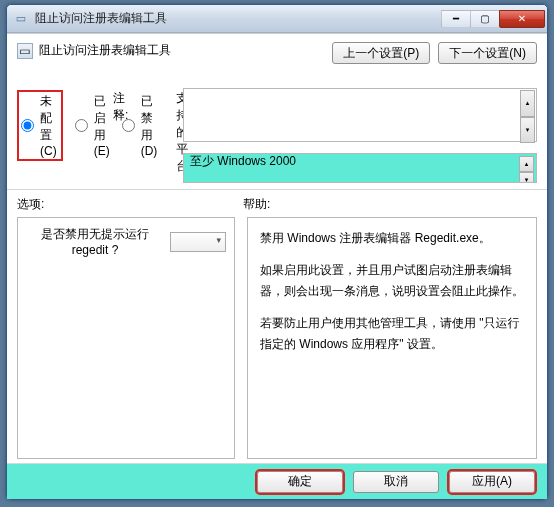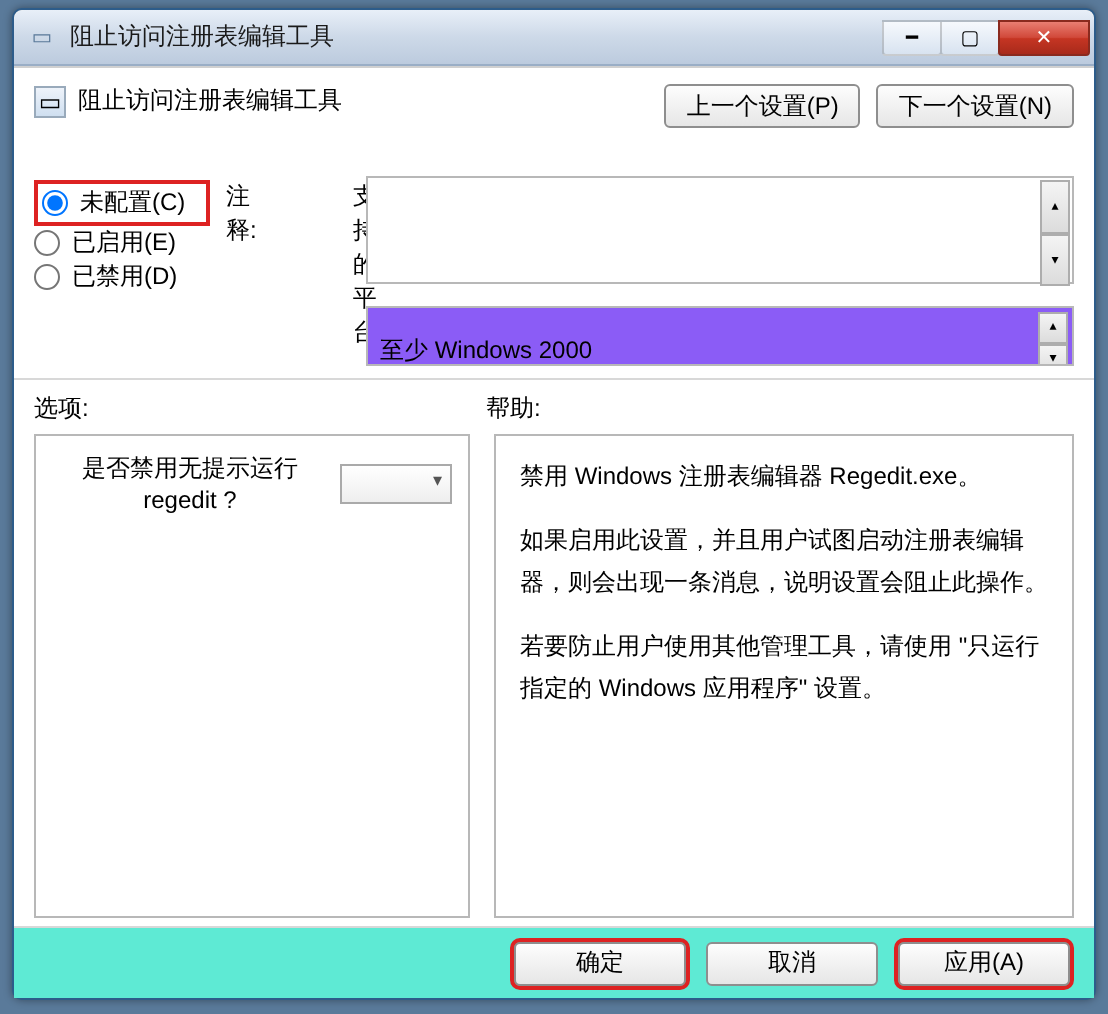--- a/index.html
+++ b/index.html
@@ -104,21 +104,21 @@
   }
   .btn.hl { outline: 2px solid #d22; outline-offset: 0; }
   .config-row {
     display: flex;
     align-items: flex-start;
     gap: 8px;
   }
   .radio-col {
     width: 88px;
     display: flex;
-    flex-direction: column;
+    gap: 12px;
     padding-top: 2px;
   }
   .radio-item {
     display: flex;
     align-items: center;
     gap: 4px;
   }
   .radio-item input { margin: 0 2px 0 0; }
   .radio-hl { border: 2px solid #d22; padding: 1px 4px 1px 2px; display: inline-flex; }
   .labels-col {
@@ -141,22 +141,22 @@
     background: #fff;
     resize: none;
     font-family: inherit;
     font-size: 12px;
     padding: 2px 4px;
   }
   .platform-box {
     width: 100%;
     height: 30px;
     border: 1px solid #b8b8b8;
-    background: #8b5cf6;
-    padding: 14px 6px;
+    background: #5eead4;
+    padding: 0 6px;
     line-height: 14px;
     overflow: hidden;
     position: relative;
   }
   .spin {
     position: absolute; right: 2px; top: 2px; bottom: 2px;
     width: 15px; display: flex; flex-direction: column;
   }
   .spin div {
     flex: 1; background: linear-gradient(#f4f4f4,#dcdcdc);

